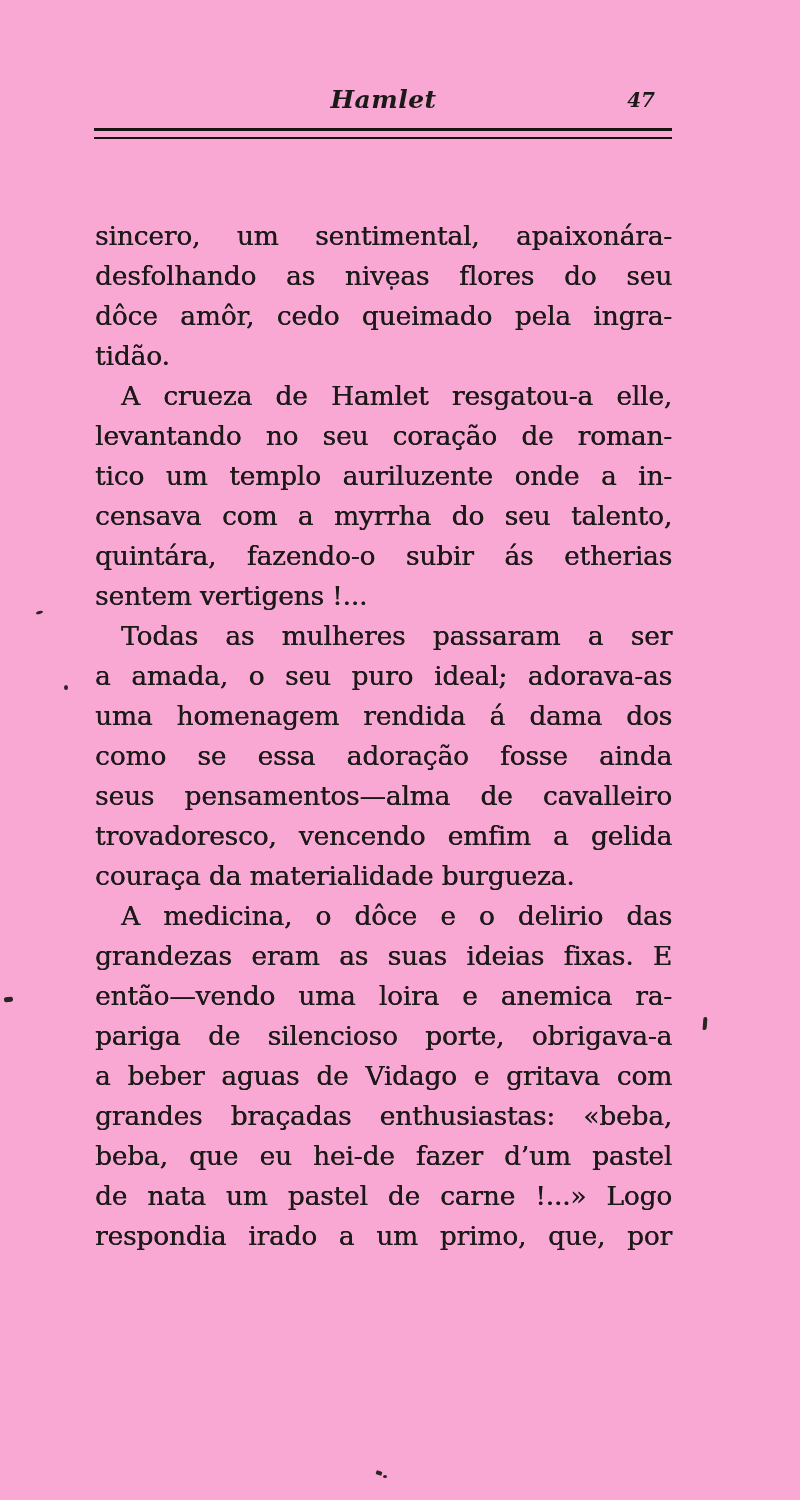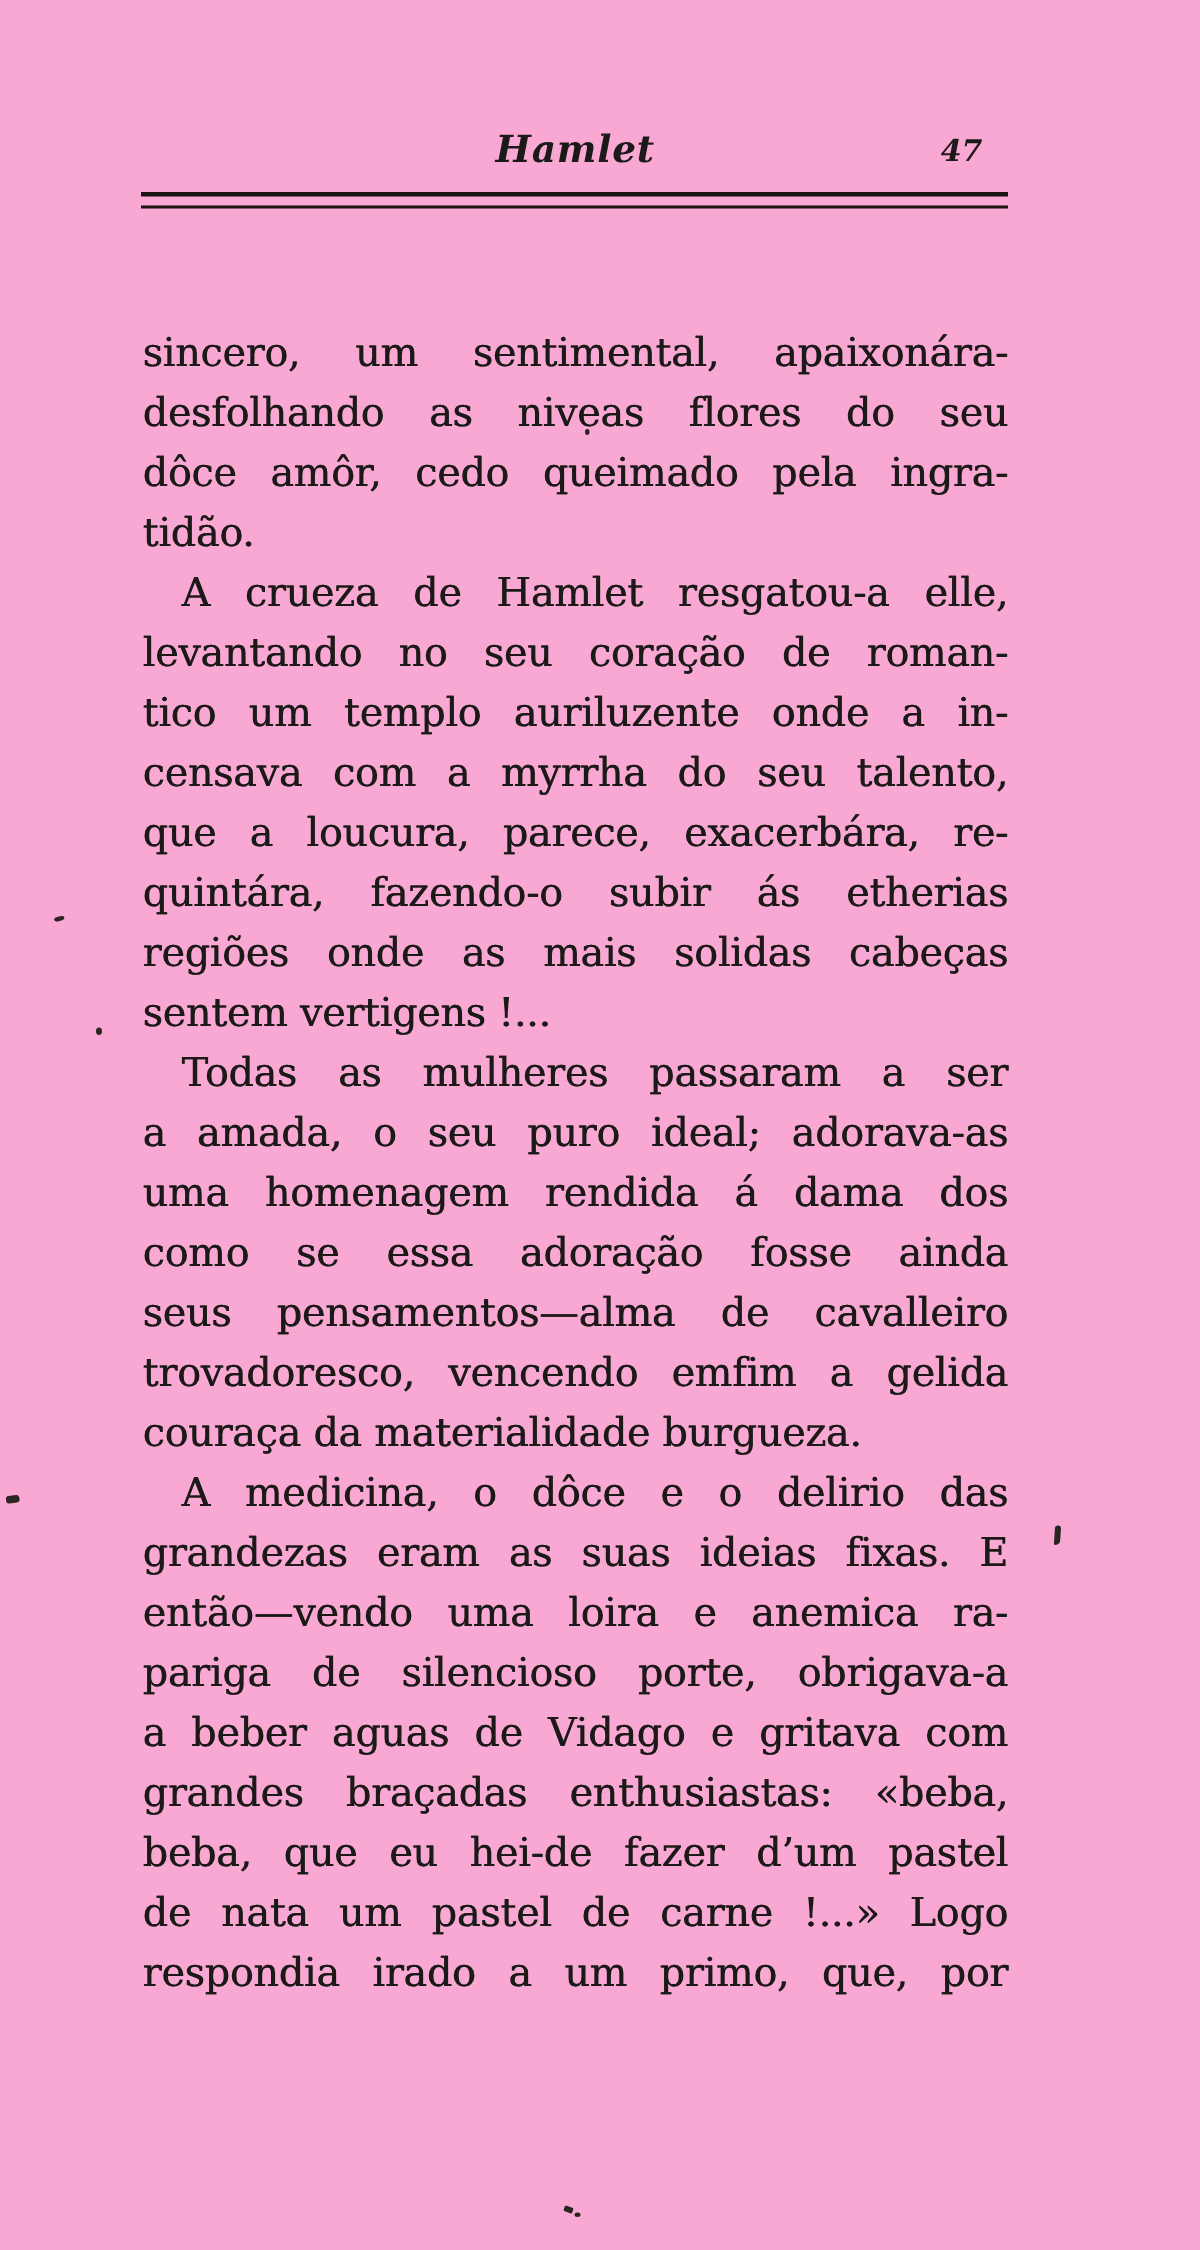--- a/index.html
+++ b/index.html
@@ -111,23 +111,21 @@
 
     <div class="line">sincero, um sentimental, apaixonára-</div>
     <div class="line">desfolhando as niveas flores do seu</div>
     <div class="line">dôce amôr, cedo queimado pela ingra-</div>
     <div class="line par-end">tidão.</div>
 
     <div class="line indent">A crueza de Hamlet resgatou-a elle,</div>
     <div class="line">levantando no seu coração de roman-</div>
     <div class="line">tico um templo auriluzente onde a in-</div>
     <div class="line">censava com a myrrha do seu talento,</div>
-    <div class="line">que a loucura, parece, exacerbára, re-</div>
     <div class="line">quintára, fazendo-o subir ás etherias</div>
-    <div class="line">regiões onde as mais solidas cabeças</div>
     <div class="line par-end">sentem vertigens !...</div>
 
     <div class="line indent">Todas as mulheres passaram a ser</div>
     <div class="line">a amada, o seu puro ideal; adorava-as</div>
     <div class="line">uma homenagem rendida á dama dos</div>
     <div class="line">como se essa adoração fosse ainda</div>
     <div class="line">seus pensamentos—alma de cavalleiro</div>
     <div class="line">trovadoresco, vencendo emfim a gelida</div>
     <div class="line par-end">couraça da materialidade burgueza.</div>
 

